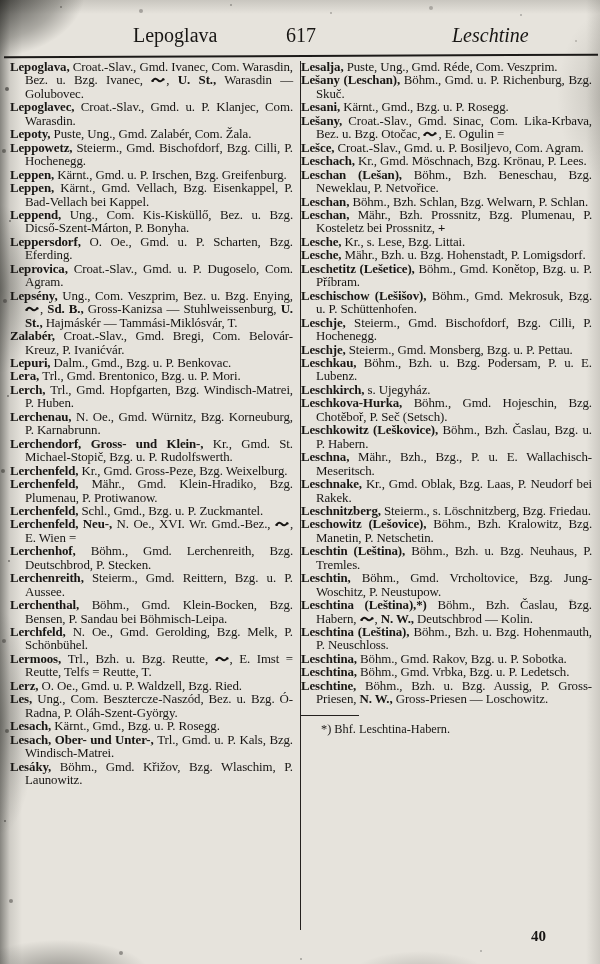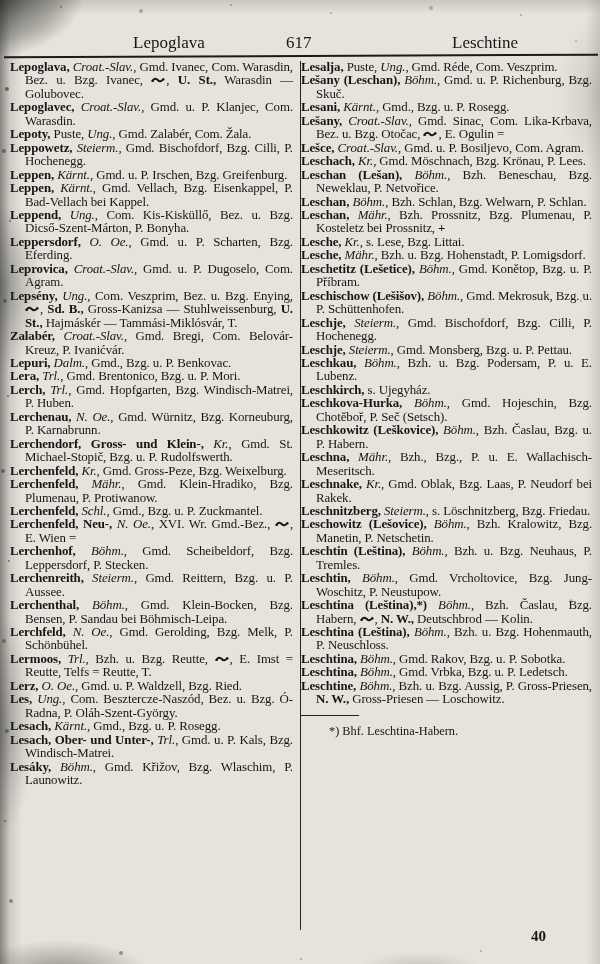--- a/index.html
+++ b/index.html
@@ -29,48 +29,48 @@
       8px 560px 0 0 rgba(30,28,25,.5), 3px 640px 0 1px rgba(30,28,25,.4),
       6px 730px 0 1px rgba(30,28,25,.45), 4px 820px 0 0 rgba(30,28,25,.5),
       10px 900px 0 1px rgba(30,28,25,.4), 60px 6px 0 0 rgba(30,28,25,.4),
       140px 10px 0 1px rgba(30,28,25,.3), 230px 4px 0 0 rgba(30,28,25,.35),
       330px 12px 0 0 rgba(30,28,25,.3), 430px 7px 0 1px rgba(30,28,25,.25),
       520px 14px 0 0 rgba(30,28,25,.3), 575px 40px 0 0 rgba(30,28,25,.25),
       580px 300px 0 0 rgba(30,28,25,.3), 570px 600px 0 1px rgba(30,28,25,.2),
       120px 952px 0 1px rgba(30,28,25,.4), 300px 958px 0 0 rgba(30,28,25,.35),
       480px 950px 0 0 rgba(30,28,25,.3);
   }
-  .header{position:absolute;top:33px;left:0;width:600px;height:20px;font-size:17px;}
+  .header{position:absolute;top:24px;left:0;width:600px;height:20px;font-size:20px;}
   .header .h-left{position:absolute;left:133px;}
   .header .h-center{position:absolute;left:286px;}
-  .header .h-right{position:absolute;left:452px;}
+  .header .h-right{position:absolute;left:452px;font-style:italic;}
   .header-rule{
     position:absolute;top:55px;left:4px;width:594px;height:0;
     border-top:2.2px solid #1c1a18;
     transform:rotate(-0.25deg);
   }
   .columns{position:absolute;top:61px;left:10px;width:582px;height:869px;display:flex;overflow:hidden;}
   .col{box-sizing:border-box;overflow:hidden;}
   .col-left{width:290px;padding-right:7px;}
   .col-right{width:292px;border-left:1.4px solid #24211e;padding-left:0;}
   .entry{
     margin:0;
     font-size:12.9px;
     line-height:13.45px;
     text-align:justify;
     padding-left:15px;
     text-indent:-15px;
     letter-spacing:-0.1px;
   }
   .entry .b{font-weight:bold;}
-  .entry .i{font-style:italic;}
+  .entry .i{}
   .horn{display:inline-block;width:15px;height:8px;vertical-align:baseline;}
   .horn svg{display:block;width:15px;height:8px;}
   .footnote-rule{width:58px;border-top:1.6px solid #24211e;margin:8px 0 6px 0;}
-  .footnote{margin:8px;font-size:12.3px;padding-left:20px;}
+  .footnote{margin:0;font-size:12.3px;padding-left:20px;}
   .page-number{position:absolute;left:531px;top:928px;font-size:15px;font-weight:bold;text-align:right;}
 </style>
 </head>
 <body>
 
 <div class="page">
   <div class="speckles"></div>
 
   <div class="header">
     <span class="h-left">Lepoglava</span>
@@ -107,21 +107,21 @@
           <p class="entry"><span class="b">Lerchenau, </span><span class="i">N. Oe.</span><span>, Gmd. Würnitz, Bzg. Korneuburg, P. Karnabrunn.</span></p>
           <p class="entry"><span class="b">Lerchendorf, Gross- und Klein-, </span><span class="i">Kr.</span><span>, Gmd. St. Michael-Stopič, Bzg. u. P. Rudolfswerth.</span></p>
           <p class="entry"><span class="b">Lerchenfeld, </span><span class="i">Kr.</span><span>, Gmd. Gross-Peze, Bzg. Weixelburg.</span></p>
           <p class="entry"><span class="b">Lerchenfeld, </span><span class="i">Mähr.</span><span>, Gmd. Klein-Hradiko, Bzg. Plumenau, P. Protiwanow.</span></p>
           <p class="entry"><span class="b">Lerchenfeld, </span><span class="i">Schl.</span><span>, Gmd., Bzg. u. P. Zuckmantel.</span></p>
           <p class="entry"><span class="b">Lerchenfeld, Neu-, </span><span class="i">N. Oe.</span><span>, XVI. Wr. Gmd.-Bez., </span><span class="horn"><svg viewBox="0 0 20 10" xmlns="http://www.w3.org/2000/svg">
                 <path d="M2 6 q3.5 -5 7 -1 q3.5 4 7 -1" fill="none" stroke="#181614" stroke-width="2.6" stroke-linecap="round"></path>
                 <circle cx="2.2" cy="6.2" r="1.6" fill="#181614"></circle>
                 <circle cx="16.5" cy="4.2" r="1.6" fill="#181614"></circle>
               </svg></span><span>, E. Wien =</span></p>
-          <p class="entry"><span class="b">Lerchenhof, </span><span class="i">Böhm.</span><span>, Gmd. Scheibeldorf, Bzg. Leppersdorf, P. Stecken.</span></p>
+          <p class="entry"><span class="b">Lerchenhof, </span><span class="i">Böhm.</span><span>, Gmd. Lerchenreith, Bzg. Deutschbrod, P. Stecken.</span></p>
           <p class="entry"><span class="b">Lerchenreith, </span><span class="i">Steierm.</span><span>, Gmd. Reittern, Bzg. u. P. Aussee.</span></p>
           <p class="entry"><span class="b">Lerchenthal, </span><span class="i">Böhm.</span><span>, Gmd. Klein-Bocken, Bzg. Bensen, P. Sandau bei Böhmisch-Leipa.</span></p>
           <p class="entry"><span class="b">Lerchfeld, </span><span class="i">N. Oe.</span><span>, Gmd. Gerolding, Bzg. Melk, P. Schönbühel.</span></p>
           <p class="entry"><span class="b">Lermoos, </span><span class="i">Trl.</span><span>, Bzh. u. Bzg. Reutte, </span><span class="horn"><svg viewBox="0 0 20 10" xmlns="http://www.w3.org/2000/svg">
                 <path d="M2 6 q3.5 -5 7 -1 q3.5 4 7 -1" fill="none" stroke="#181614" stroke-width="2.6" stroke-linecap="round"></path>
                 <circle cx="2.2" cy="6.2" r="1.6" fill="#181614"></circle>
                 <circle cx="16.5" cy="4.2" r="1.6" fill="#181614"></circle>
               </svg></span><span>, E. Imst = Reutte, Telfs = Reutte, T.</span></p>
           <p class="entry"><span class="b">Lerz, </span><span class="i">O. Oe.</span><span>, Gmd. u. P. Waldzell, Bzg. Ried.</span></p>
           <p class="entry"><span class="b">Les, </span><span class="i">Ung.</span><span>, Com. Besztercze-Naszód, Bez. u. Bzg. Ó-Radna, P. Oláh-Szent-György.</span></p>

